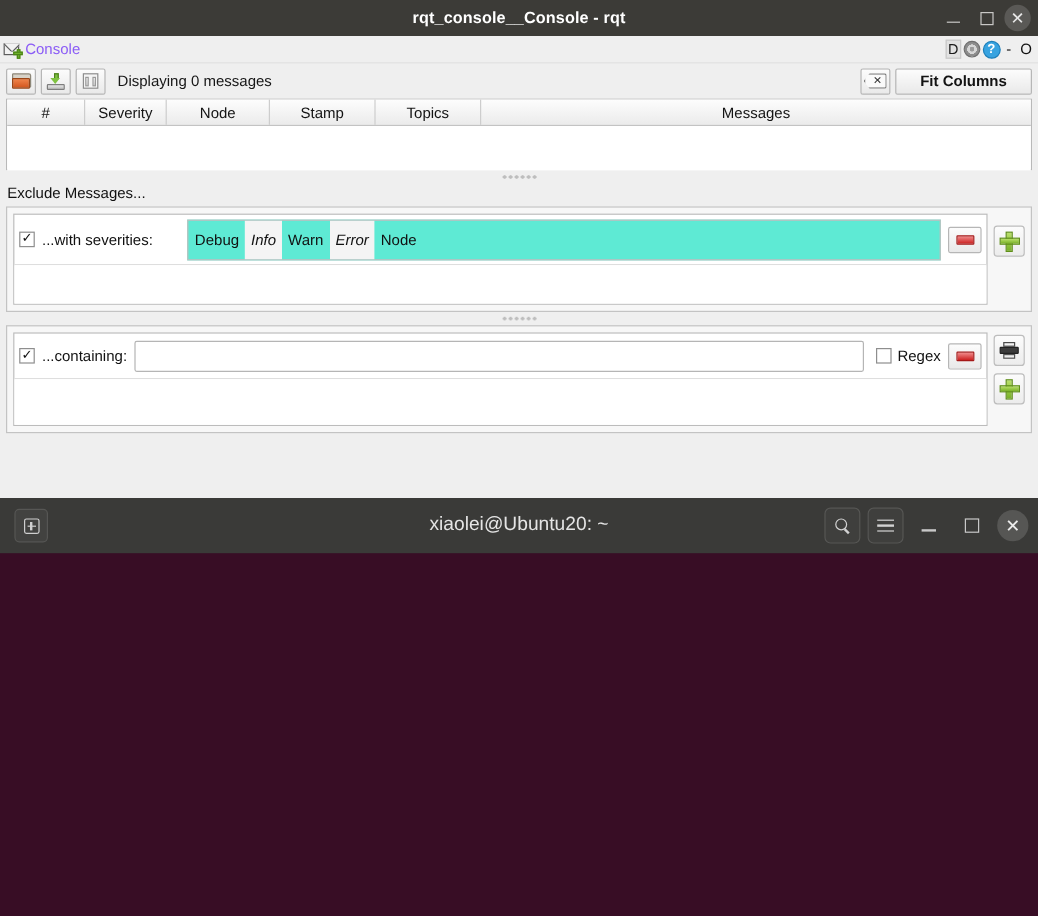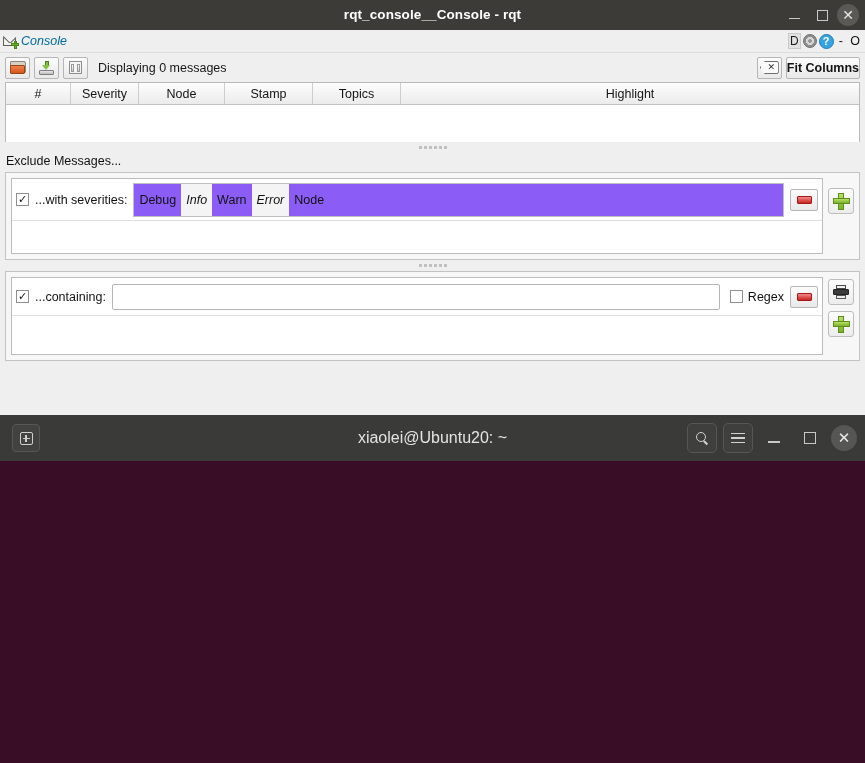--- a/index.html
+++ b/index.html
@@ -78,22 +78,21 @@
     align-items: center;
     position: relative;
     border-bottom: 1px solid #dcdcdc;
   }
   .tab-left {
     display: flex; align-items: center; gap: 3px;
     padding-left: 3px;
   }
   .tab-label {
     font-size: 12.5px;
-    color: #0369a1;
-    font-style: italic;
+    color: #8b5cf6;
   }
   .env-icon {
     width: 15px; height: 13px;
     position: relative;
     display: inline-block;
   }
   .env-icon .body {
     position: absolute; left:0; top:1px;
     width: 13px; height: 10px;
     background: #f2f2f2;
@@ -244,21 +243,21 @@
   .ico-erase .xx {
     position: relative; font-size: 9px; color:#333; left:2px; line-height:1;
   }
   .btn-fit {
     height: 22px;
     border: 1px solid #b6b6b6;
     background: linear-gradient(#fcfcfc, #e9e9e9);
     border-radius: 2px;
     font-size: 12.5px;
     color: #131313;
-    padding: 0 0;
+    padding: 0 20px;
     display: flex; align-items: center;
     font-weight: 600;
     box-sizing: border-box;
   }
 
   
   .msg-table {
     margin: 0 5px;
     border: 1px solid #b9b9b9;
     background: #ffffff;
@@ -340,24 +339,25 @@
   .row-label {
     font-size: 12.5px;
     color: #111;
     margin-left: 6px;
     margin-right: 6px;
     white-space: nowrap;
   }
   .sev-box {
     flex: 1;
     border: 1px solid #bfbfbf;
-    background: #8b5cf6;
+    background: #5eead4;
     height: 34px;
     display: flex;
     box-sizing: border-box;
+    margin-left: 23px;
   }
   .sev-item {
     font-size: 12.5px;
     color: #111;
     padding: 0 5px;
     height: 32px;
     display: flex; align-items: center;
   }
   .sev-item.alt { background: #f4f4f4; font-style: italic; }
 
@@ -646,21 +646,21 @@
     </div>
   </div>
 
   <div class="msg-table">
     <div class="table-head">
       <div class="th" style="width:65px">#</div>
       <div class="th" style="width:68px">Severity</div>
       <div class="th" style="width:86px">Node</div>
       <div class="th" style="width:88px">Stamp</div>
       <div class="th" style="width:88px">Topics</div>
-      <div class="th" style="flex:1">Highlight</div>
+      <div class="th" style="flex:1">Messages</div>
     </div>
     <div class="table-body"></div>
   </div>
 
   <div class="splitter">
       <span class="grip"></span>
     </div>
 
   <div class="section-label">Exclude Messages...</div>
 

